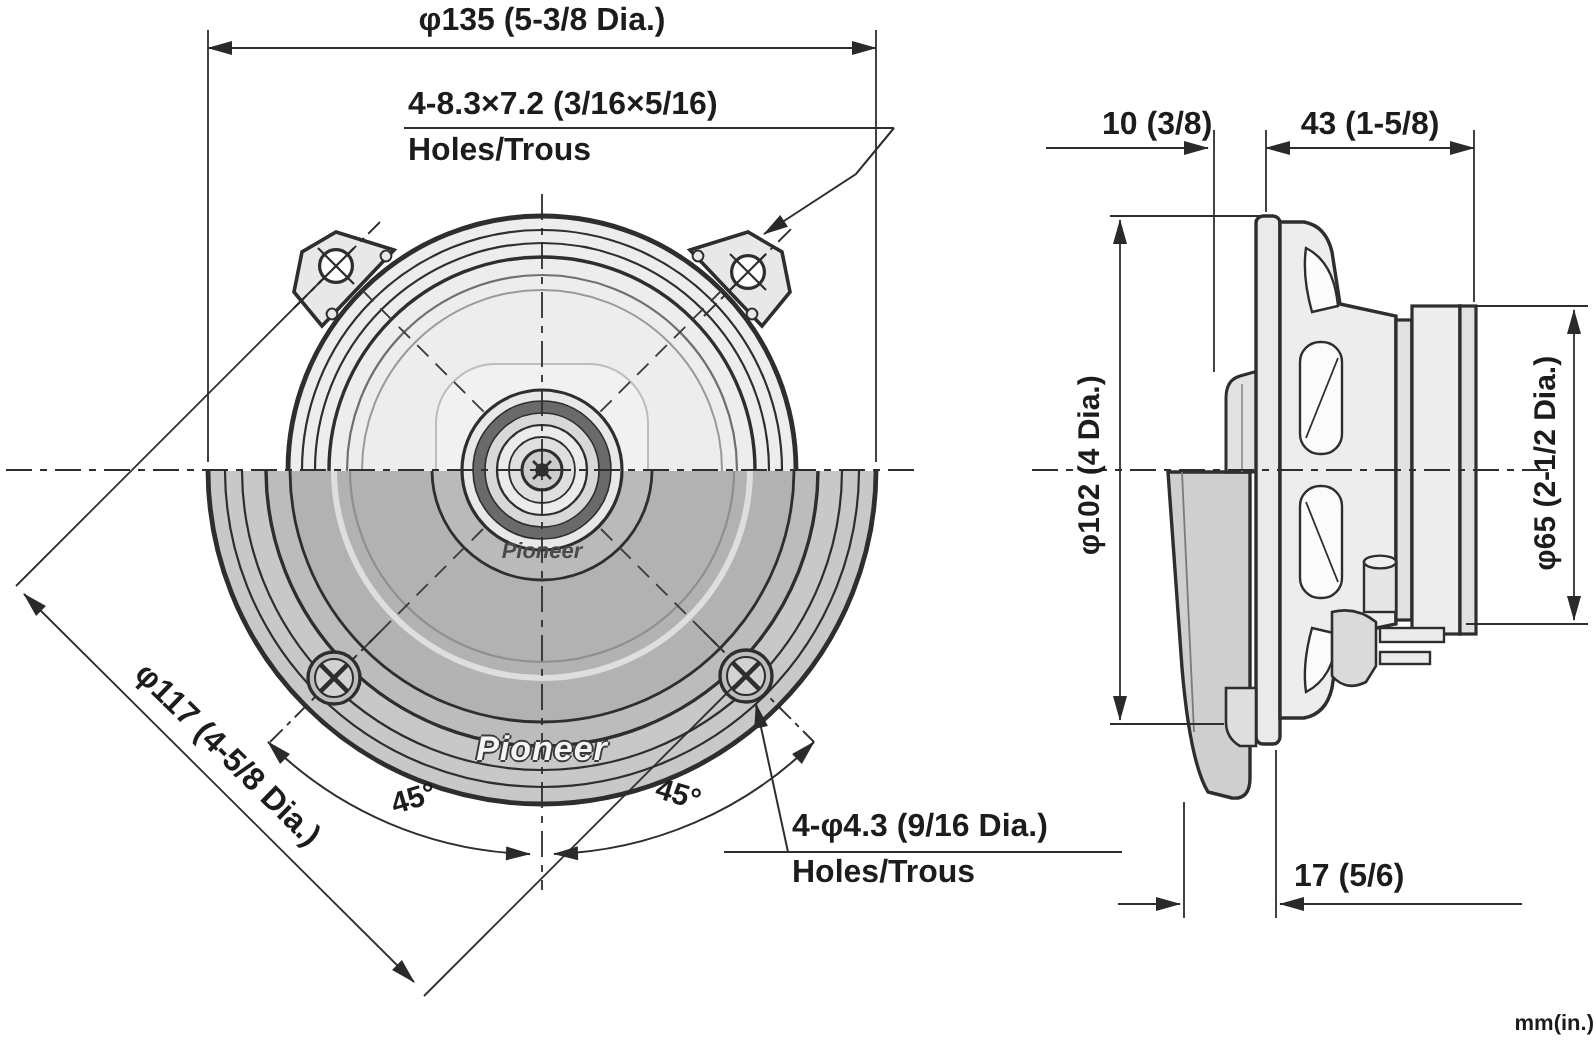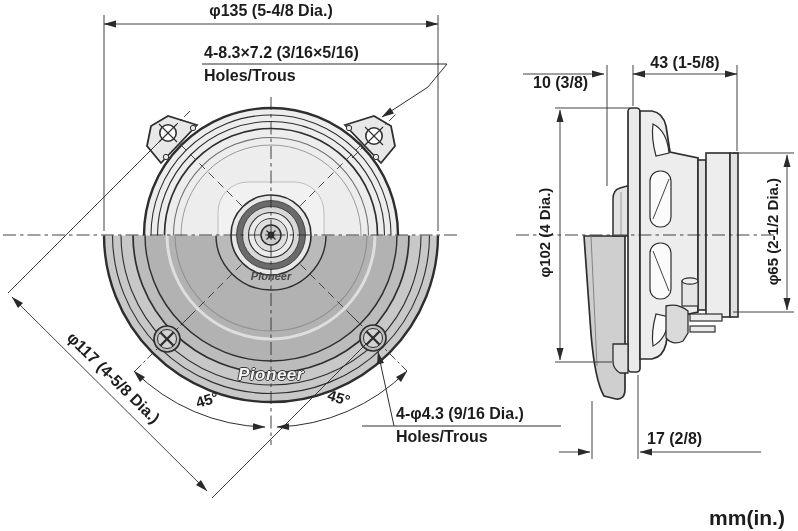--- a/index.html
+++ b/index.html
@@ -10,26 +10,26 @@
   .lbl.sm{font-size:15px;}
   .ctr{text-align:center;}
   #t-dim135{left:104px;top:2px;width:334px;}
   #t-slot1{left:204px;top:44px;}
   #t-slot2{left:204px;top:67px;}
   #t-phi117{left:33px;top:369px;width:160px;transform:rotate(44.5deg);}
   #t-45L{left:187px;top:391px;width:40px;transform:rotate(-17deg);}
   #t-45R{left:319px;top:389px;width:40px;transform:rotate(17deg);}
   #t-round1{left:396px;top:405px;}
   #t-round2{left:396px;top:428px;}
-  #t-10{left:533px;top:54px;margin-top:20px;}
+  #t-10{left:551px;top:54px;}
   #t-43{left:633px;top:54px;width:104px;}
   #t-phi102{left:485px;top:224px;width:120px;transform:rotate(-90deg);}
   #t-phi65{left:703px;top:223px;width:140px;transform:rotate(-90deg);}
   #t-17{left:647px;top:430px;}
-  #t-mm{left:697px;top:506px;width:100px;text-align:center;font-size:21px;}
+  #t-mm{left:697px;top:506px;width:100px;text-align:right;font-size:11px;}
   #t-logo-grille{left:211px;top:365px;width:120px;font-style:italic;font-size:17px;
      letter-spacing:.5px;color:#f5f5f5;
      text-shadow:-1px 0 #3a3a3a,1px 0 #3a3a3a,0 -1px #3a3a3a,0 1px #3a3a3a;}
   #t-logo-small{left:221px;top:270px;width:100px;font-style:italic;font-size:11px;color:#4a4a4a;}
 </style>
 </head>
 <body>
 
 <div class="canvas">
 
@@ -216,30 +216,30 @@
 
     <g stroke-width="0.9">
       <line x1="592" y1="401" x2="592" y2="459"></line>
       <line x1="638" y1="375" x2="638" y2="459"></line>
       <line x1="559" y1="452" x2="590" y2="452" marker-end="url(#ae)"></line>
       <line x1="640" y1="452" x2="761" y2="452" marker-start="url(#as)"></line>
     </g>
   </g>
 </svg>
 
-<div class="lbl ctr" id="t-dim135">φ135 (5-4/8 Dia.)</div>
+<div class="lbl ctr" id="t-dim135">φ135 (5-3/8 Dia.)</div>
 <div class="lbl" id="t-slot1">4-8.3×7.2 (3/16×5/16)</div>
 <div class="lbl" id="t-slot2">Holes/Trous</div>
 <div class="lbl ctr" id="t-phi117">φ117 (4-5/8 Dia.)</div>
 <div class="lbl ctr sm" id="t-45L">45°</div>
 <div class="lbl ctr sm" id="t-45R">45°</div>
 <div class="lbl" id="t-round1">4-φ4.3 (9/16 Dia.)</div>
 <div class="lbl" id="t-round2">Holes/Trous</div>
 <div class="lbl" id="t-10">10 (3/8)</div>
 <div class="lbl ctr" id="t-43">43 (1-5/8)</div>
 <div class="lbl ctr sm" id="t-phi102">φ102 (4 Dia.)</div>
 <div class="lbl ctr sm" id="t-phi65">φ65 (2-1/2 Dia.)</div>
-<div class="lbl" id="t-17">17 (2/8)</div>
+<div class="lbl" id="t-17">17 (5/6)</div>
 <div class="lbl" id="t-mm">mm(in.)</div>
 <div class="lbl ctr" id="t-logo-grille">Pioneer</div>
 <div class="lbl ctr" id="t-logo-small">Pioneer</div>
 
 </div>
 
 </body></html>

